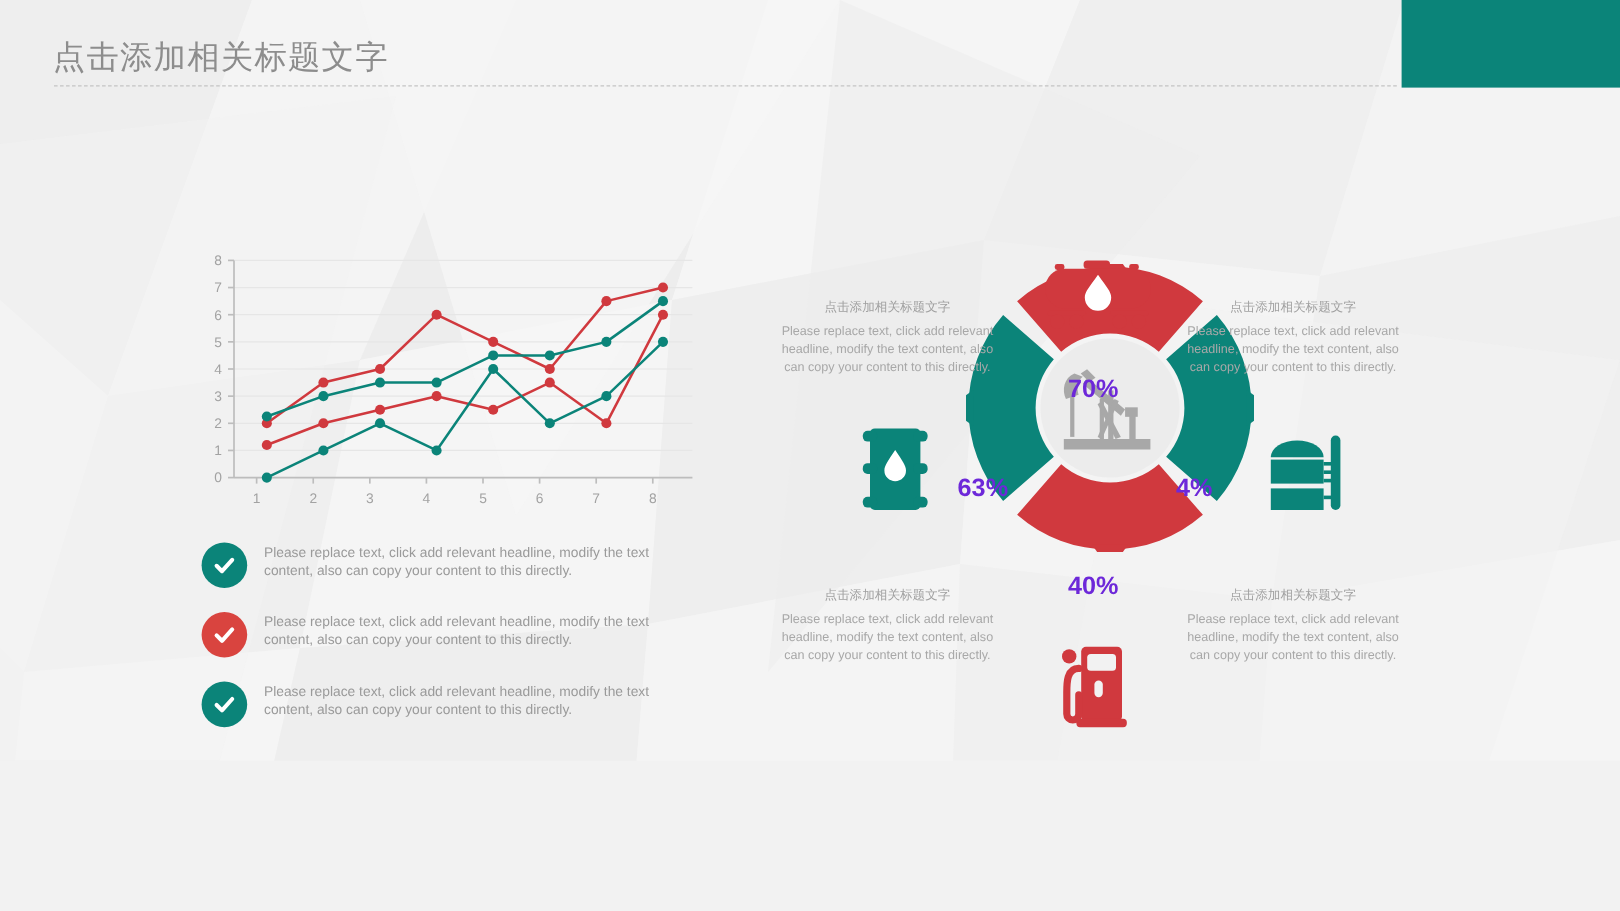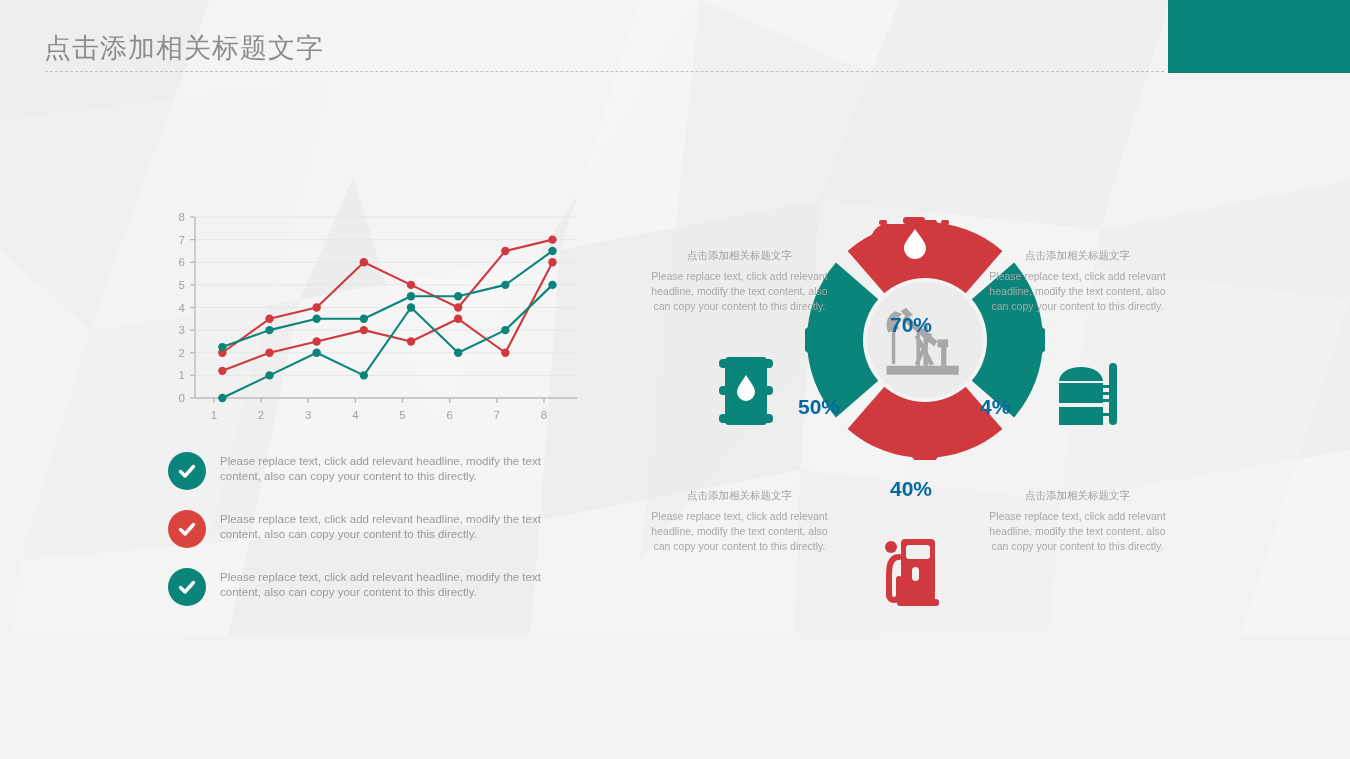--- a/index.html
+++ b/index.html
@@ -104,21 +104,21 @@
   }
 
   #donut-svg {
     position: absolute;
     left: 160px; top: 15px;
     z-index: 3;
   }
 
   .pct-label {
     position: absolute;
-    color: #0369a1;
+    color: #6d28d9;
     font-size: 21px;
     font-weight: bold;
     z-index: 4;
     white-space: nowrap;
   }
   #pct-top    { left: 245px; top: 108px; }
   #pct-right  { left: 335px; top: 190px; }
   #pct-bottom { left: 245px; top: 272px; }
   #pct-left   { left: 153px; top: 190px; }
 
@@ -327,21 +327,21 @@
           <path d="M56 32 L40 68 L36 66 L52 30 Z"></path>
           <path d="M62 38 l12 0 l0 9 l-12 0 z"></path>
           <path d="M66 46 l6 0 l0 22 l-6 0 z"></path>
           <path d="M4 68 l82 0 l0 10 l-82 0 z"></path>
         </g>
       </svg>
 
     <div class="pct-label" id="pct-top">70%</div>
     <div class="pct-label" id="pct-right">4%</div>
     <div class="pct-label" id="pct-bottom">40%</div>
-    <div class="pct-label" id="pct-left">50%</div>
+    <div class="pct-label" id="pct-left">63%</div>
 
     <div class="sat-icon" id="icon-top">
       <svg width="96" height="62" viewBox="0 0 96 62">
         <g fill="#D0393E">
           <rect x="36" y="2" width="22" height="7" rx="3"></rect>
           <rect x="12" y="5" width="8" height="5" rx="2"></rect>
           <rect x="74" y="5" width="8" height="5" rx="2"></rect>
           <rect x="4" y="9" width="88" height="33" rx="16"></rect>
           <rect x="6" y="44" width="32" height="4" rx="2"></rect>
           <rect x="58" y="44" width="32" height="4" rx="2"></rect>

